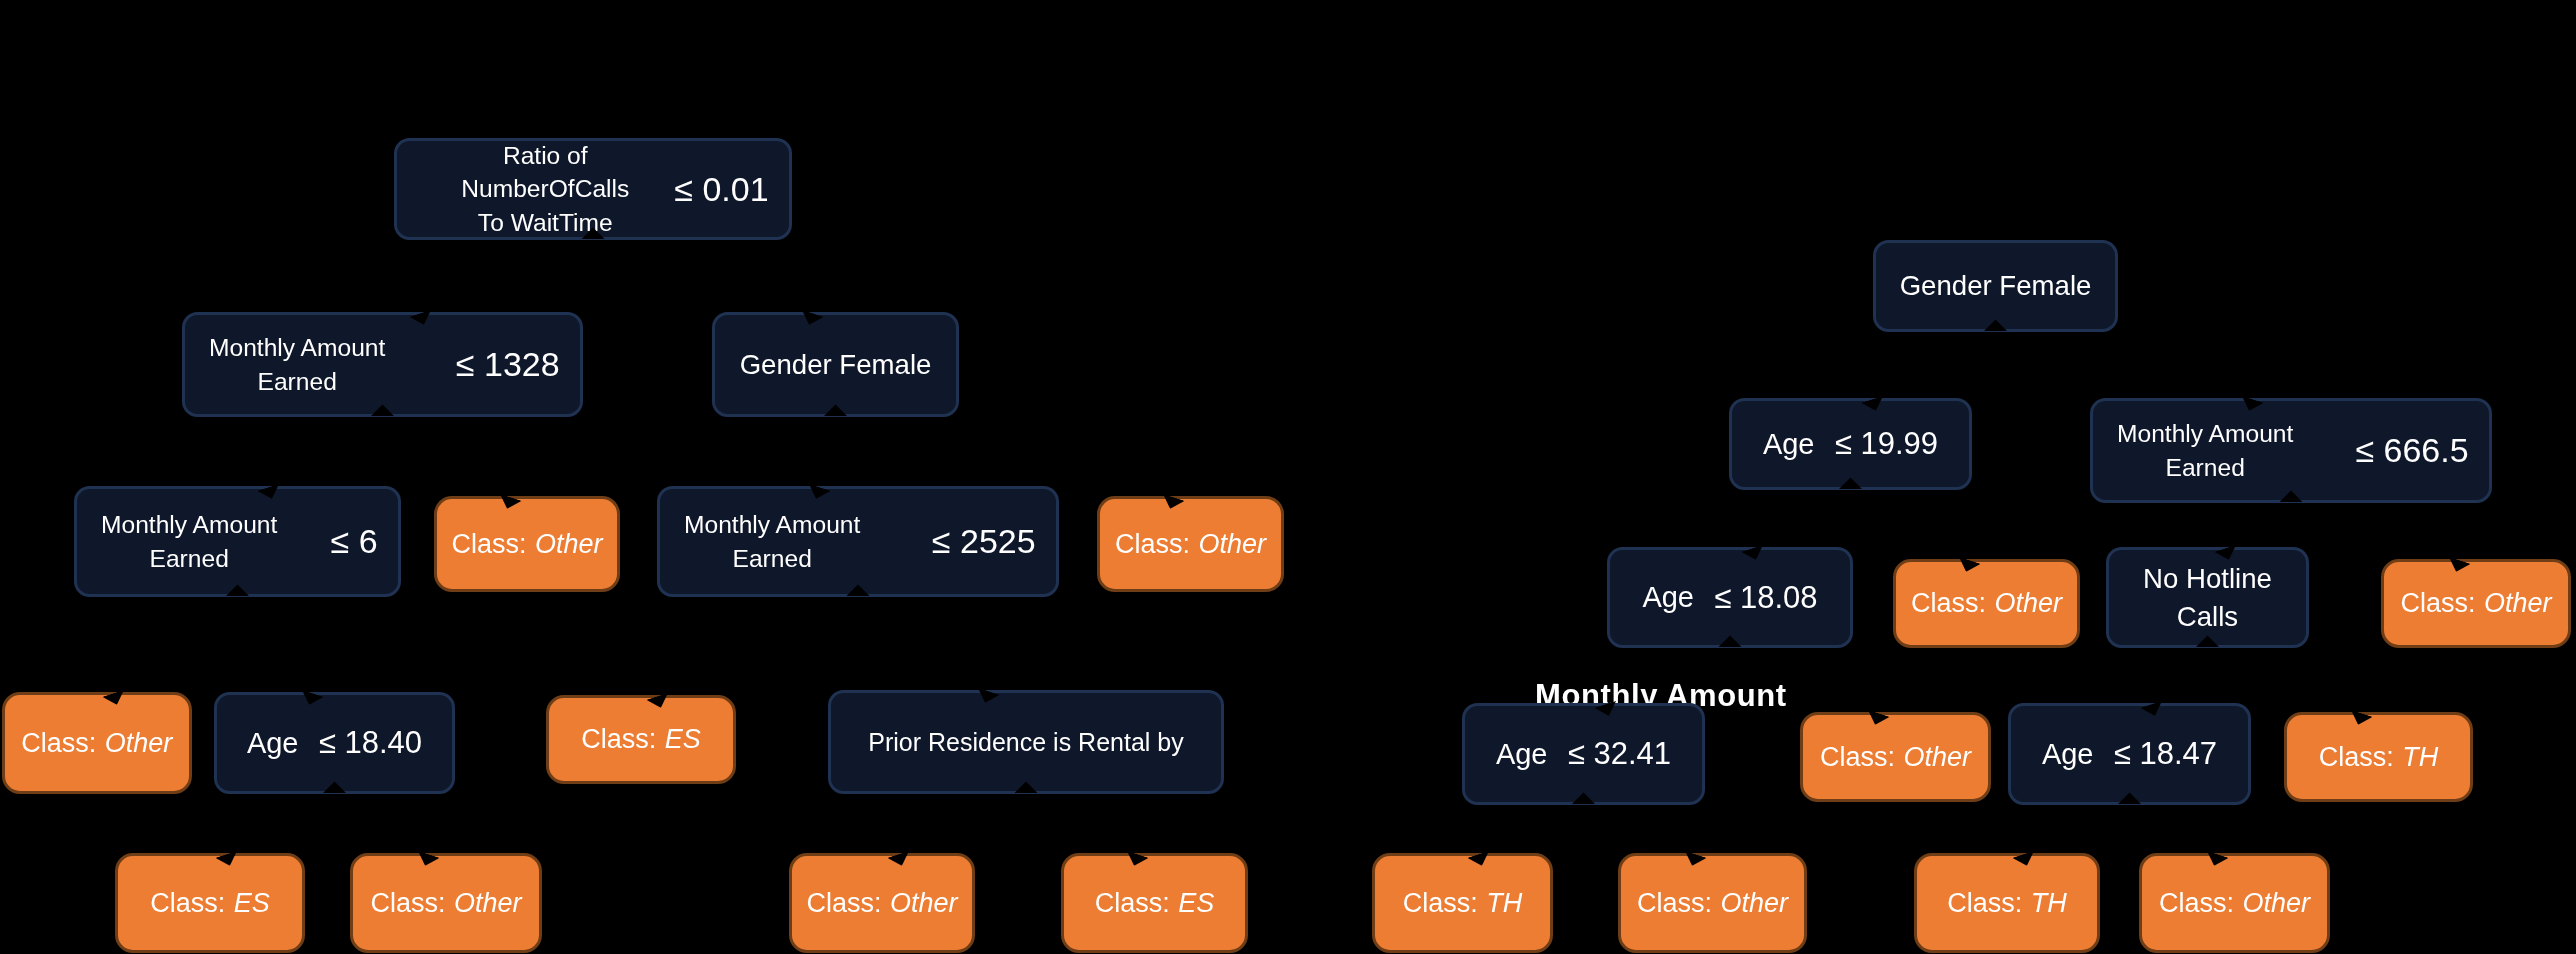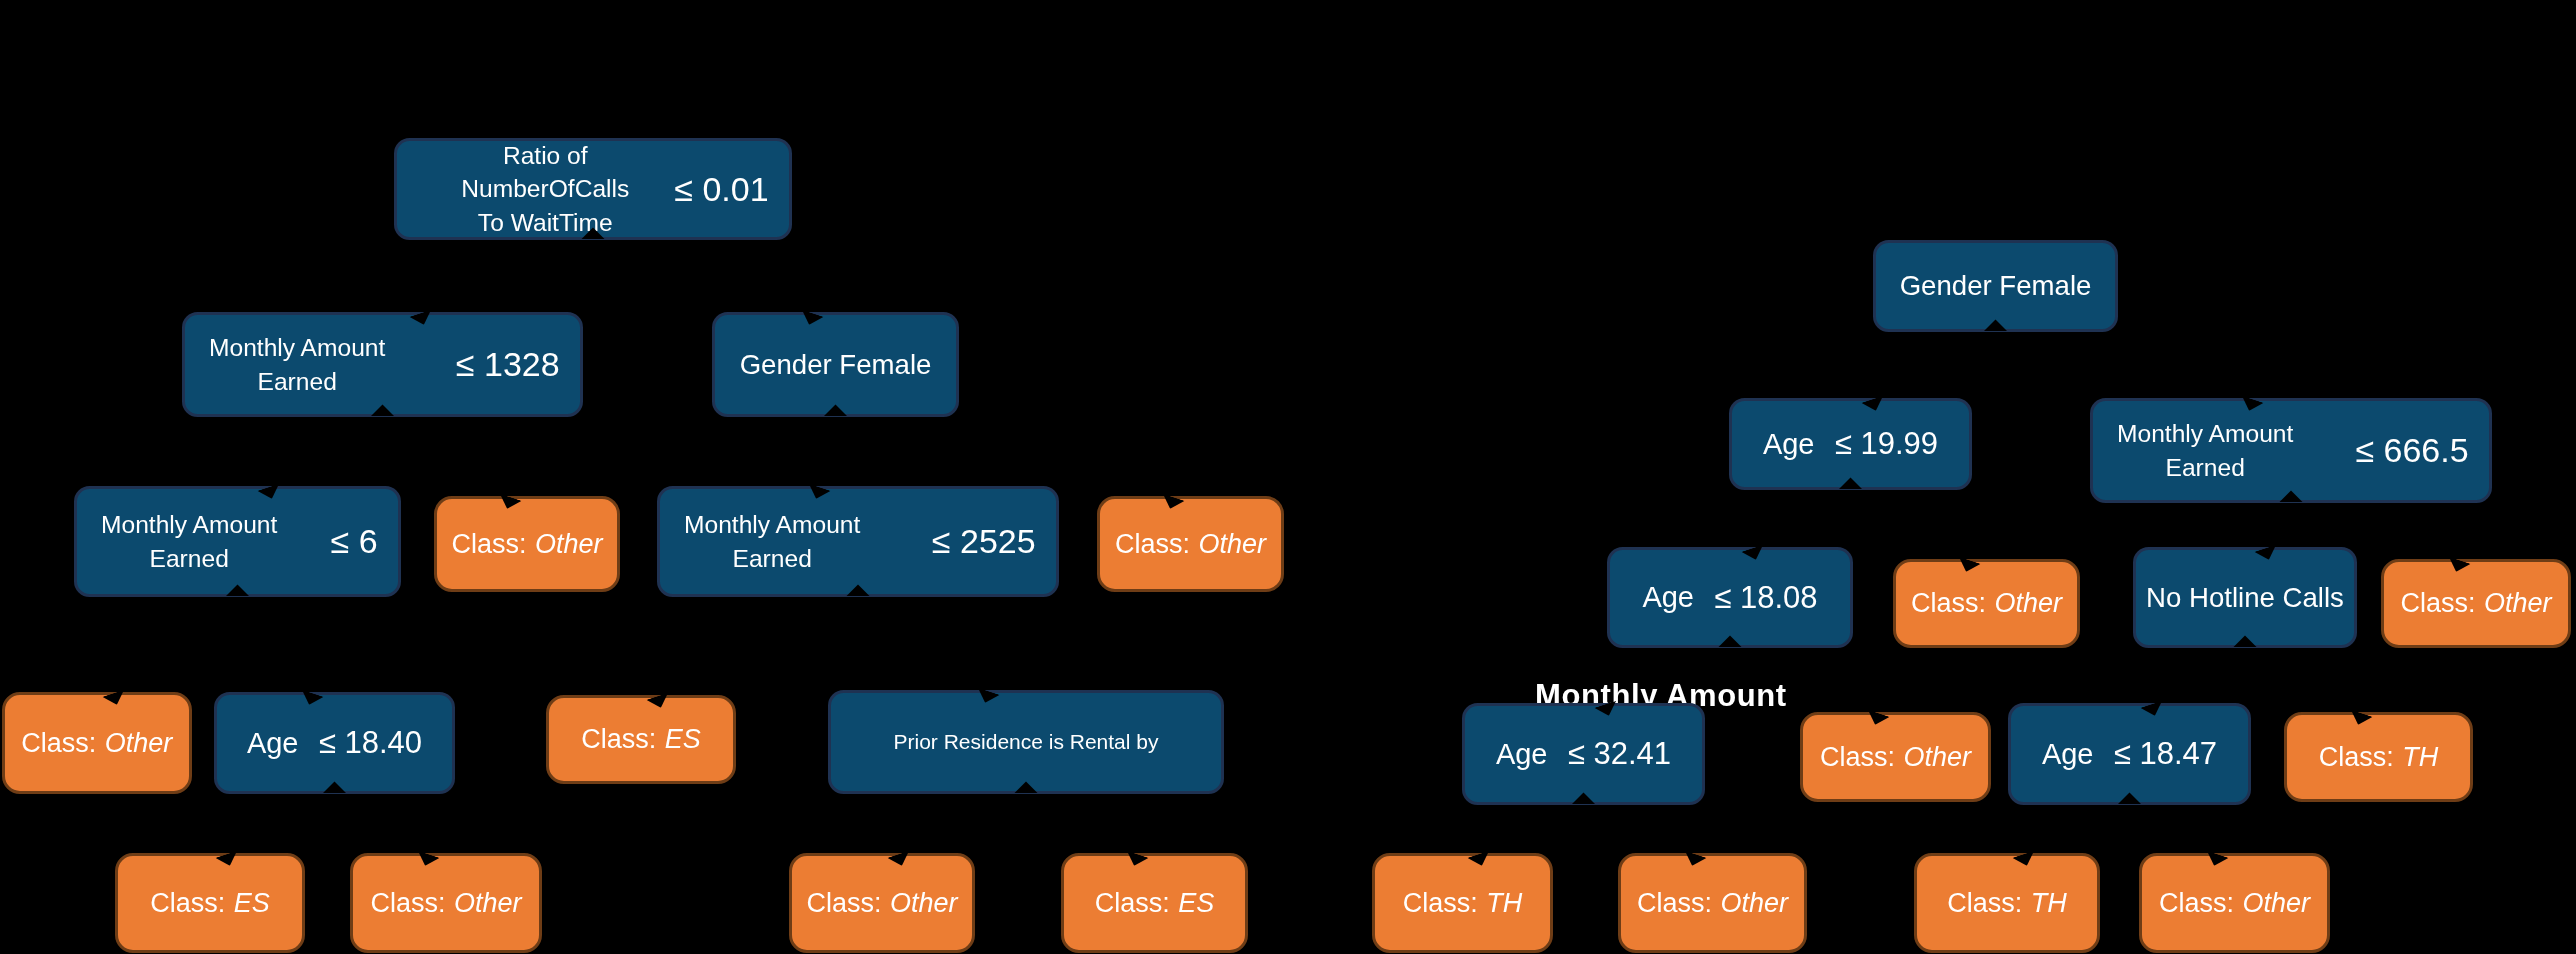--- a/index.html
+++ b/index.html
@@ -25,40 +25,40 @@
   .node{
     position:absolute;
     box-sizing:border-box;
     color:#fff;
     display:flex;
     align-items:center;
     justify-content:center;
     z-index:2;
   }
   .decision{
-    background:#0c4a6e;
+    background:#0f172a;
     border:3px solid #1F3252;
     border-radius:15.6px;
   }
   .leaf{
     background:#EC7D33;
     border:3.6px solid #6F3D16;
     border-radius:18px;
     font-size:27px;
   }
   .leaf .cls{font-style:italic;margin-left:8.4px;}
   .split{justify-content:space-between;padding:0 20.4px 0 24px;}
   .split .feat{font-size:24.6px;line-height:1.35;text-align:center;flex:0 1 auto;}
   .split .feat span{display:block;}
   .split .thr{font-size:34px;white-space:nowrap;margin-left:4.8px;}
   .inline .feat-inline{font-size:29px;}
   .inline .thr-inline{font-size:31px;margin-left:20.4px;white-space:nowrap;}
   .plain .feat{font-size:27.6px;line-height:1.35;text-align:center;}
   .plain .feat span{display:block;}
-  .small .feat{font-size:21px;line-height:1.55;}
+  .small .feat{font-size:25px;line-height:1.55;}
   .notch-top{
     position:absolute;top:-2.4px;
     width:23px;height:12px;background:#000;
     clip-path:polygon(0 0,100% 0,50% 100%);
     z-index:3;
   }
   .notch-bottom{
     position:absolute;bottom:-2.4px;left:50%;
     transform:translateX(-50%);
     width:24px;height:12px;background:#000;
@@ -221,21 +221,21 @@
       <span class="feat-inline">Age</span>
       <span class="thr-inline">≤ 18.08</span>
       <div class="notch-top" style="left: 60%; transform: translateX(-50%) rotate(-18deg);"></div>
       <div class="notch-bottom"></div>
     </div>
     <div class="node leaf" style="left: 1893px; top: 559px; width: 187px; height: 89px;">
       <span class="pfx">Class:</span>
       <span class="cls">Other</span>
       <div class="notch-top" style="left: 40%; transform: translateX(-50%) rotate(18deg);"></div>
     </div>
-    <div class="node decision plain" style="left: 2106px; top: 547px; width: 224px; height: 101px; margin-left: 27px;">
+    <div class="node decision plain" style="left: 2106px; top: 547px; width: 203px; height: 101px;">
       <div class="feat">
         <span>No Hotline Calls</span>
       </div>
       <div class="notch-top" style="left: 60%; transform: translateX(-50%) rotate(-18deg);"></div>
       <div class="notch-bottom"></div>
     </div>
     <div class="node leaf" style="left: 2381px; top: 559px; width: 190px; height: 89px;">
       <span class="pfx">Class:</span>
       <span class="cls">Other</span>
       <div class="notch-top" style="left: 40%; transform: translateX(-50%) rotate(18deg);"></div>

